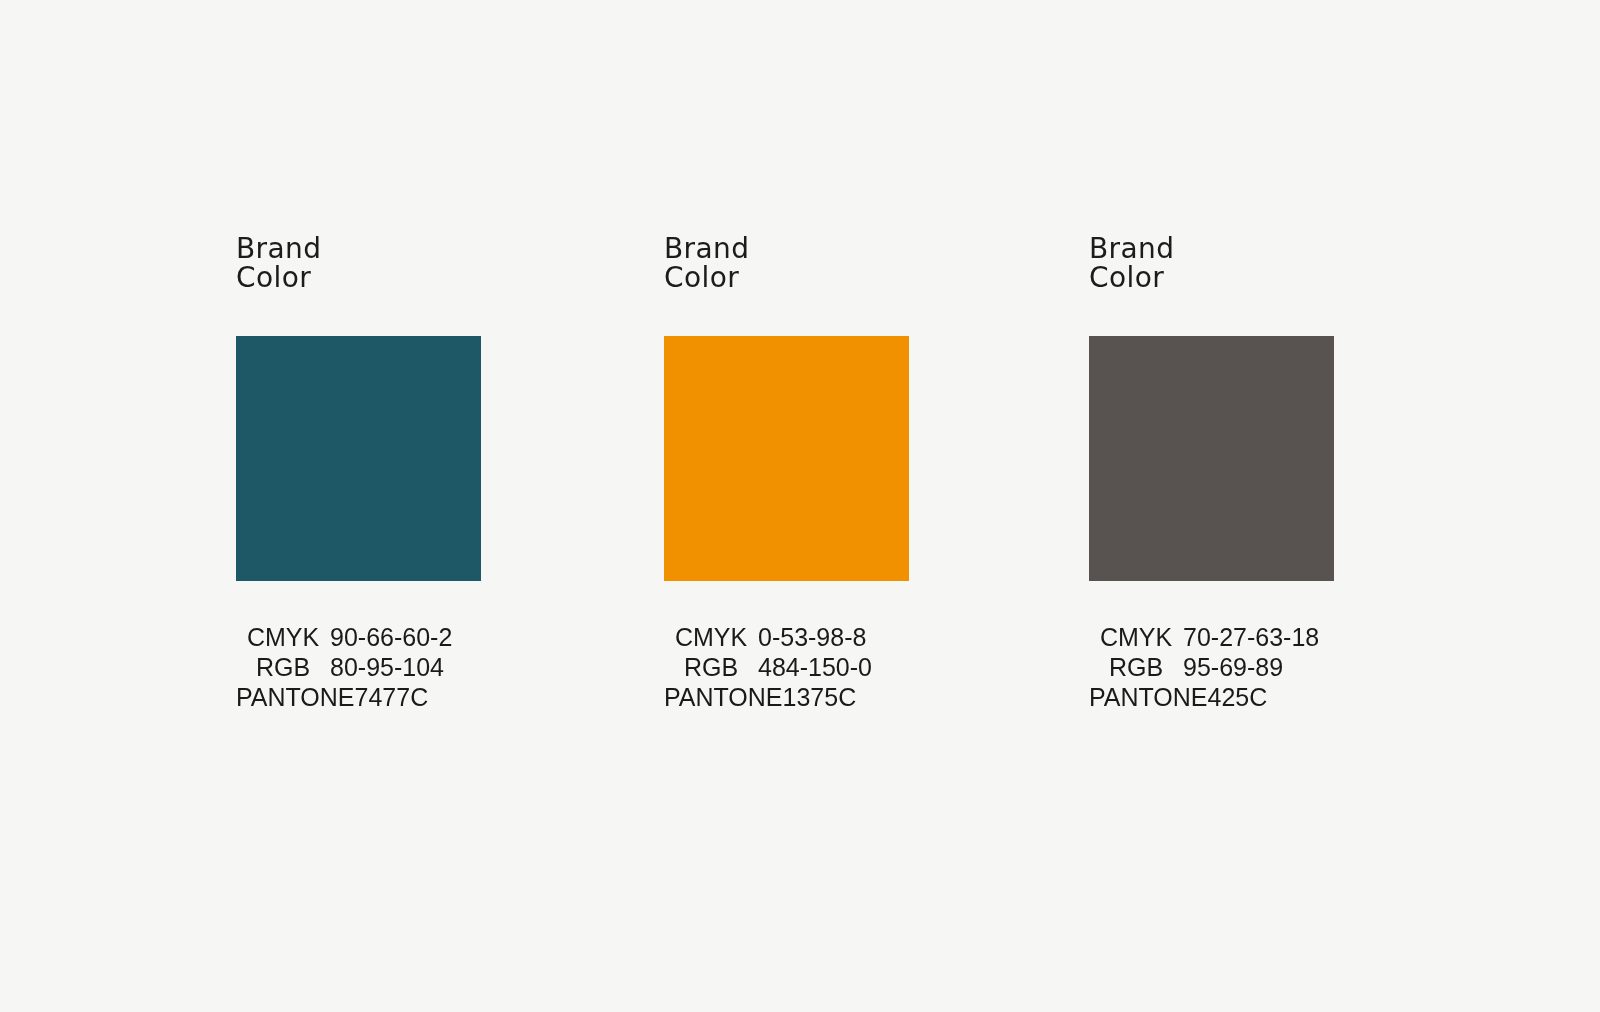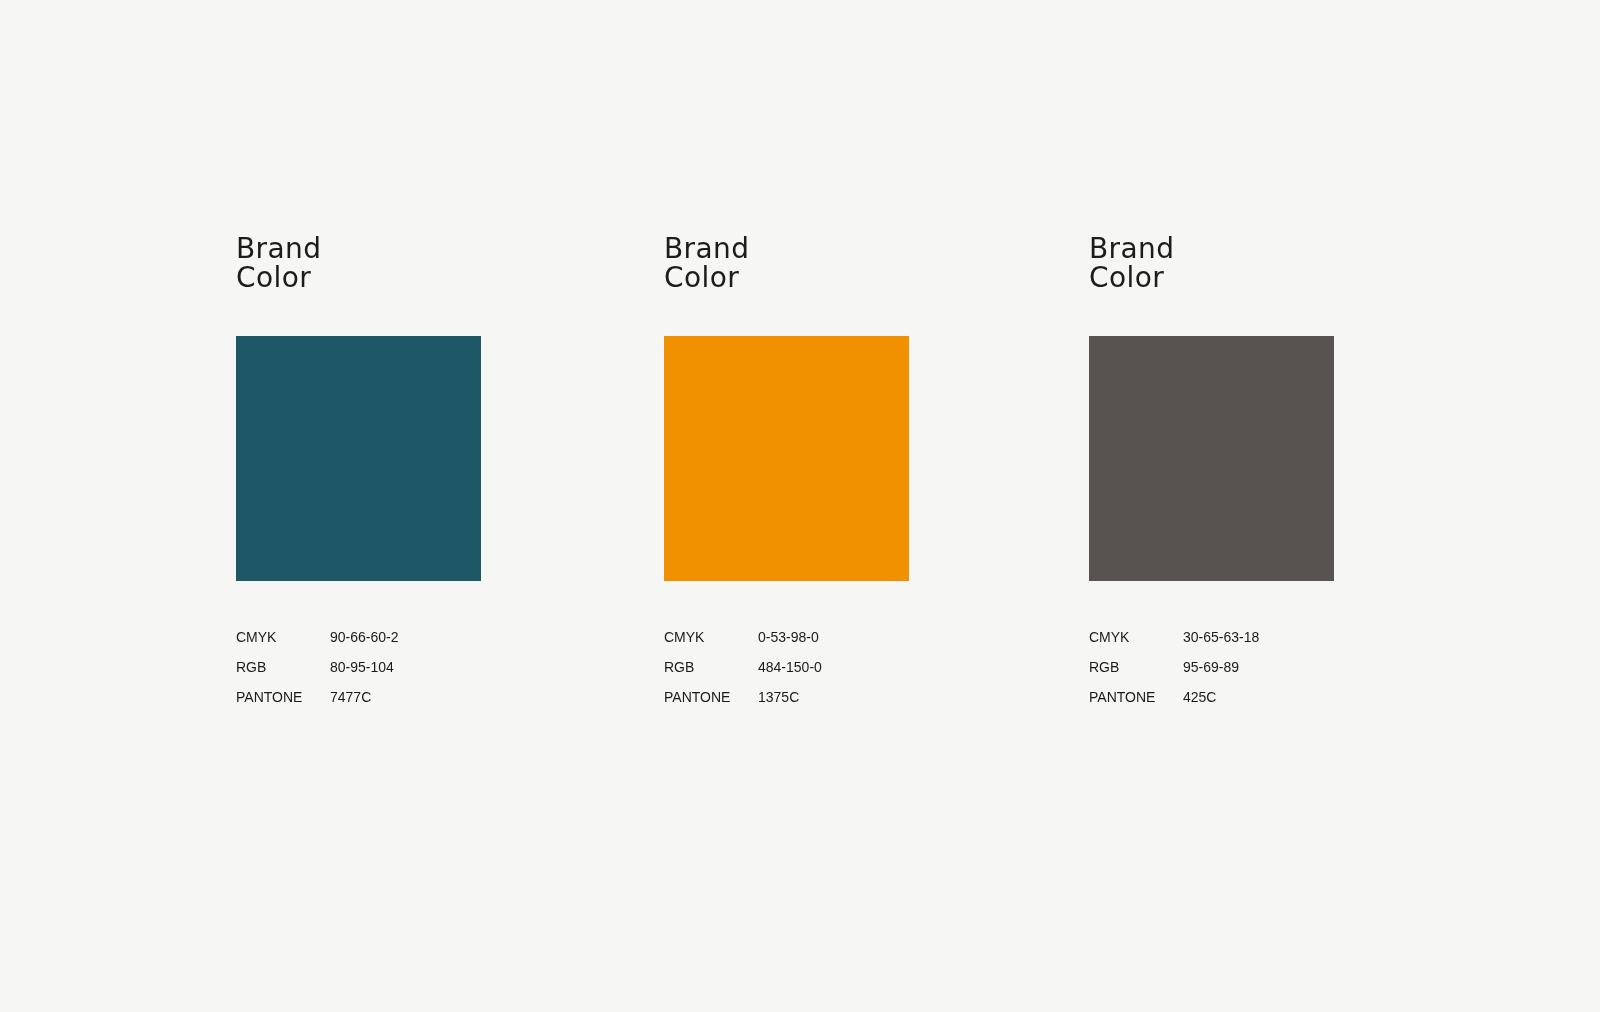--- a/index.html
+++ b/index.html
@@ -55,24 +55,25 @@
   .spec-list {
     margin: 0;
     padding: 0;
     list-style: none;
     margin-top: 41px;
   }
 
   .spec-row {
     display: flex;
     align-items: baseline;
-    font-size: 14px;
+    font-size: 25px;
     line-height: 30px;
     color: #1a1a1a;
     white-space: nowrap;
+    text-align: center;
   }
 
   .spec-label {
     display: inline-block;
     min-width: 94px;
     flex: 0 0 auto;
   }
 
   .spec-value {
     display: inline-block;
@@ -104,41 +105,41 @@
     </ul>
   </section>
 
   <section class="swatch-card c1">
     <h2 class="card-heading">Brand
 Color</h2>
     <div class="swatch-chip" style="background-color: rgb(242, 145, 0);"></div>
     <ul class="spec-list">
       <li class="spec-row">
         <span class="spec-label">CMYK</span>
-        <span class="spec-value">0-53-98-0</span>
+        <span class="spec-value">0-53-98-8</span>
       </li>
       <li class="spec-row">
         <span class="spec-label">RGB</span>
         <span class="spec-value">484-150-0</span>
       </li>
       <li class="spec-row">
         <span class="spec-label">PANTONE</span>
         <span class="spec-value">1375C</span>
       </li>
     </ul>
   </section>
 
   <section class="swatch-card c2">
     <h2 class="card-heading">Brand
 Color</h2>
     <div class="swatch-chip" style="background-color: rgb(88, 83, 80);"></div>
     <ul class="spec-list">
       <li class="spec-row">
         <span class="spec-label">CMYK</span>
-        <span class="spec-value">30-65-63-18</span>
+        <span class="spec-value">70-27-63-18</span>
       </li>
       <li class="spec-row">
         <span class="spec-label">RGB</span>
         <span class="spec-value">95-69-89</span>
       </li>
       <li class="spec-row">
         <span class="spec-label">PANTONE</span>
         <span class="spec-value">425C</span>
       </li>
     </ul>

